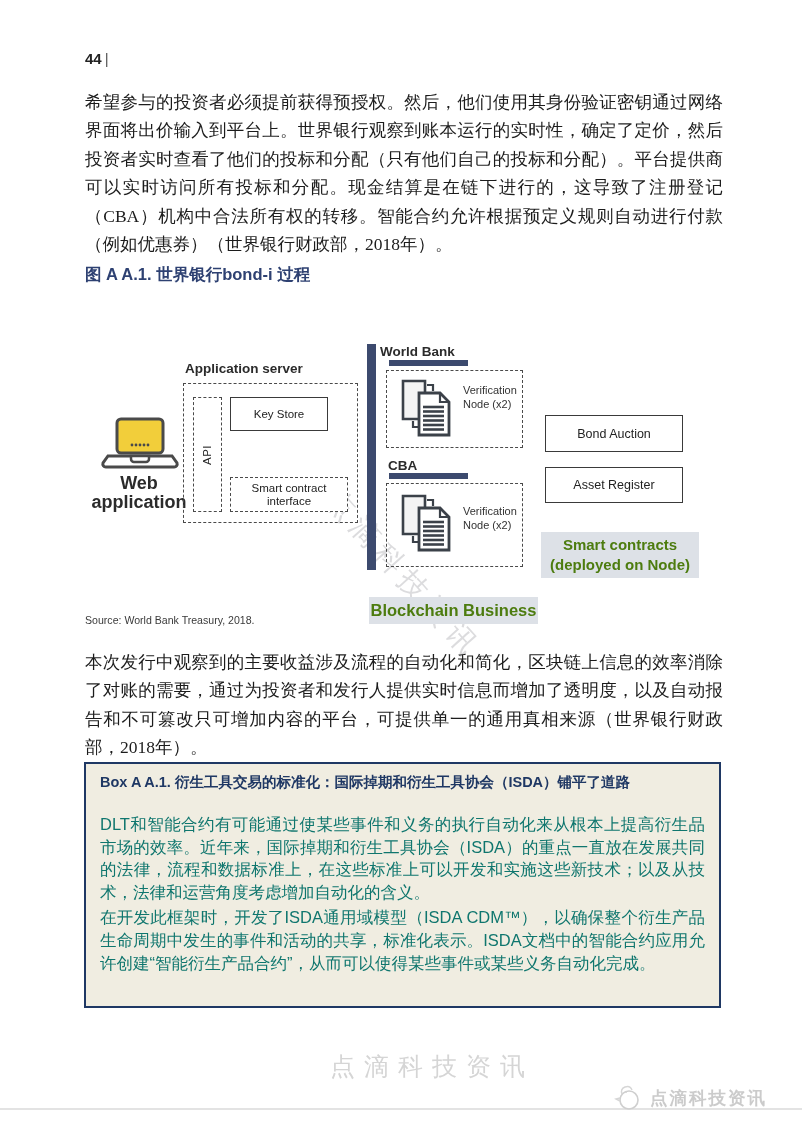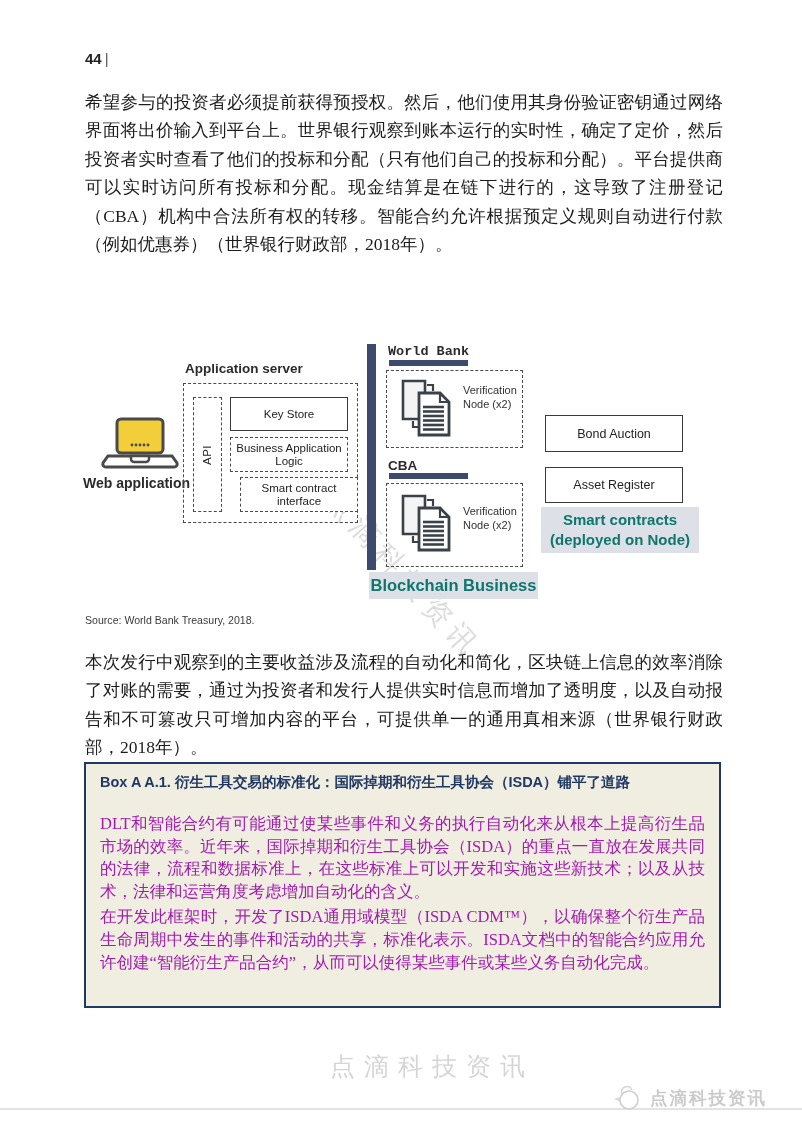--- a/index.html
+++ b/index.html
@@ -18,42 +18,42 @@
 
   
   .diagram{position:absolute;left:0;top:0;width:802px;height:1136px;pointer-events:none;}
   .d-abs{position:absolute;}
   .d-label-bold{font-weight:bold;color:#2b2b2b;}
   .dash-box{border:1.4px dashed #4a4a4a;background:transparent;box-sizing:border-box;}
   .solid-box{border:1.5px solid #3a3a3a;background:#ffffff;box-sizing:border-box;
              display:flex;align-items:center;justify-content:center;font-size:12.5px;color:#222;}
   .inner-box{box-sizing:border-box;display:flex;align-items:center;justify-content:center;
              text-align:center;font-size:11.5px;line-height:13px;color:#222;background:#fff;}
-  .gray-label{background:#DDE1E7;color:#0f766e;font-weight:bold;display:flex;flex-direction:column;
-              align-items:center;justify-content:center;box-sizing:border-box;}
+  .gray-label{background:#DDE1E7;color:#4d7c0f;font-weight:bold;display:flex;flex-direction:column;
+              align-items:center;justify-content:center;box-sizing:border-box;margin-top:25px;}
   .navy-bar{background:#3C4A6E;}
   .underline-bar{background:#3C4A6E;height:6px;}
   .api-box{display:flex;align-items:center;justify-content:center;}
   .api-box span{transform:rotate(-90deg);font-size:11.5px;color:#222;letter-spacing:.5px;}
   .vnode-text{font-size:11px;line-height:13.5px;color:#333;}
 
   .wm-diagonal{position:absolute;left:268px;top:460px;width:270px;height:230px;
                display:flex;align-items:center;justify-content:center;overflow:visible;}
   .wm-diagonal span{transform:rotate(48deg);font-size:29px;letter-spacing:7px;
                     color:rgba(140,140,145,0.30);font-family:"Liberation Serif",serif;white-space:nowrap;}
 
   .source-line{position:absolute;left:85px;top:614px;font-size:11.5px;color:#3a3a3a;
                transform:scaleX(.92);transform-origin:left;}
 
   
   .isda-box{position:absolute;left:84px;top:762px;width:637px;height:246px;box-sizing:border-box;
             background:#F0EDE1;border:2.5px solid #1F3864;padding:8px 14px 16px 14px;}
   .isda-header{font-size:14.5px;font-weight:bold;color:#1F3864;line-height:20px;}
-  .isda-para{font-family:Liberation Serif, serif;font-size:16.5px;line-height:22.6px;
-             text-align:justify;color:#a21caf;margin-top:0;}
+  .isda-para{font-family:Liberation Sans, sans-serif;font-size:16.5px;line-height:22.6px;
+             text-align:justify;color:#0f766e;margin-top:0;}
   .isda-p1{margin-top:21px;}
   .isda-p2{margin-top:3px;}
 
   
   .wm-center{position:absolute;left:330px;top:1050px;font-size:25px;letter-spacing:9px;
              color:#d5d5d5;font-family:"Liberation Serif",serif;}
   .footer-line{position:absolute;left:0;top:1108px;width:802px;height:2px;background:#e3e3e3;}
   .logo{position:absolute;left:614px;top:1084px;display:flex;align-items:center;}
   .logo-text{font-size:17.5px;font-weight:bold;color:#cbcbcb;letter-spacing:2px;margin-left:6px;}
 </style>
@@ -61,53 +61,53 @@
 <body>
 
 <div class="page">
 
   <div class="page-num">
     <span>44</span><span class="bar">|</span>
   </div>
 
   <div class="body-para para-1">希望参与的投资者必须提前获得预授权。然后，他们使用其身份验证密钥通过网络界面将出价输入到平台上。世界银行观察到账本运行的实时性，确定了定价，然后投资者实时查看了他们的投标和分配（只有他们自己的投标和分配）。平台提供商可以实时访问所有投标和分配。现金结算是在链下进行的，这导致了注册登记（CBA）机构中合法所有权的转移。智能合约允许根据预定义规则自动进行付款（例如优惠券）（世界银行财政部，2018年）。</div>
 
+  <div class="fig-title">图 A A.1. 世界银行bond-i 过程</div>
 
   <div class="diagram">
 
     <div class="wm-diagonal">
       <span>点滴科技资讯</span>
     </div>
 
     <svg class="d-abs" style="left:100px;top:416px;" width="80" height="58" viewBox="0 0 80 58">
       <rect x="17" y="3" width="46" height="34" rx="4" fill="#F2CE3A" stroke="#4a4a4a" stroke-width="3"></rect>
       <g fill="#4a4a4a">
         <circle cx="32" cy="29" r="1.4"></circle>
           <circle cx="36" cy="29" r="1.4"></circle>
           <circle cx="40" cy="29" r="1.4"></circle>
         <circle cx="44" cy="29" r="1.4"></circle>
           <circle cx="48" cy="29" r="1.4"></circle>
       </g>
       <path d="M8,40 h64 l5,7 a3,3 0 0 1 -3,4 H6 a3,3 0 0 1 -3,-4 z" fill="#ffffff" stroke="#4a4a4a" stroke-width="3"></path>
       <path d="M31,40 h18 v3 a3,3 0 0 1 -3,3 h-12 a3,3 0 0 1 -3,-3 z" fill="#ffffff" stroke="#4a4a4a" stroke-width="2.5"></path>
     </svg>
-    <div class="d-abs d-label-bold" style="left:83px;top:474px;width:112px;text-align:left;font-size:14px;line-height:19px;">Web application</div>
+    <div class="d-abs d-label-bold" style="left:83px;top:474px;width:112px;text-align:center;font-size:18px;line-height:19px;">Web application</div>
 
     <div class="d-abs d-label-bold" style="left:185px;top:361px;width:173px;font-size:13.5px;">Application server</div>
     <div class="d-abs dash-box" style="left:183px;top:383px;width:175px;height:140px;"></div>
     <div class="d-abs dash-box api-box" style="left:193px;top:397px;width:29px;height:115px;">
       <span>API</span>
     </div>
-    <div class="d-abs inner-box" style="left:230px;top:397px;width:118px;height:34px;border:1.5px solid #3a3a3a;">Key Store</div>
-    <div class="d-abs inner-box" style="left:230px;top:437px;width:118px;height:35px;border:1.4px dashed #4a4a4a;">Business Application Logic</div>
-    <div class="d-abs inner-box" style="left:240px;top:477px;width:118px;height:35px;border:1.4px dashed #4a4a4a;">Smart contract interface</div>
+    <div class="d-abs inner-box" style="left:230px;top:397px;width:98px;height:34px;border:1.5px solid #3a3a3a;">Key Store</div>
+    <div class="d-abs inner-box" style="left:230px;top:477px;width:118px;height:35px;border:1.4px dashed #4a4a4a;">Smart contract interface</div>
 
     <div class="d-abs navy-bar" style="left:367px;top:344px;width:9px;height:226px;"></div>
 
-    <div class="d-abs d-label-bold" style="left:388px;top:344px;font-size:13.5px;font-family:Liberation Mono, monospace;">World Bank</div>
+    <div class="d-abs d-label-bold" style="left:380px;top:344px;font-size:13.5px;">World Bank</div>
     <div class="d-abs underline-bar" style="left:389px;top:360px;width:79px;"></div>
     <div class="d-abs dash-box" style="left:386px;top:370px;width:137px;height:78px;"></div>
     <svg class="d-abs" style="left:396px;top:377px;" width="64" height="64" viewBox="0 0 64 64">
       <path d="M7,4 h22 v38 h-22 z" fill="#f4f4f4" stroke="#3b4149" stroke-width="2.6"></path>
       <path d="M31,8 h6 v6" fill="none" stroke="#3b4149" stroke-width="2.2"></path>
       <path d="M17,44 v6 h6" fill="none" stroke="#3b4149" stroke-width="2.2"></path>
       <path d="M23,16 h21 l9,9 v33 h-30 z" fill="#ffffff" stroke="#3b4149" stroke-width="2.8"></path>
       <path d="M44,16 v9 h9" fill="none" stroke="#3b4149" stroke-width="2.2"></path>
       <g stroke="#3b4149" stroke-width="2.6">
         <line x1="27" y1="30" x2="48" y2="30"></line>

